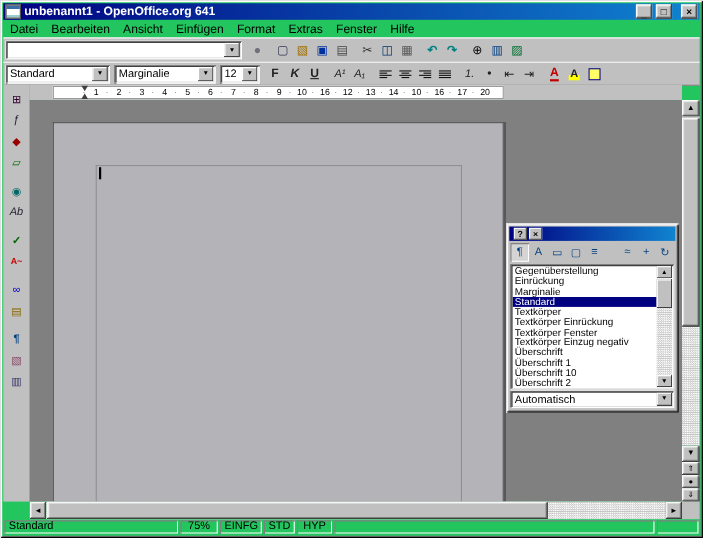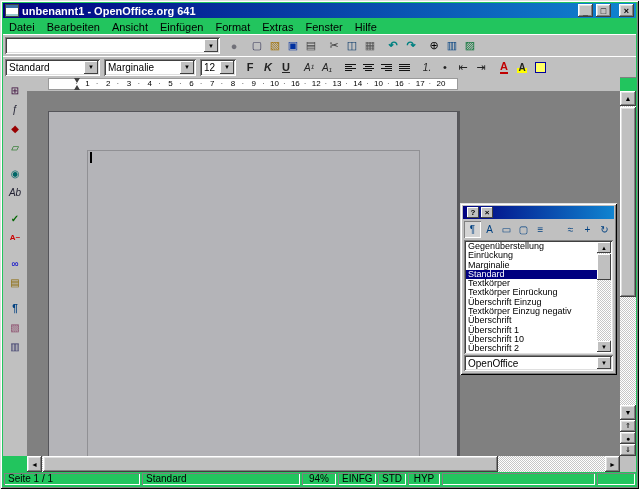--- a/index.html
+++ b/index.html
@@ -464,23 +464,22 @@
     <div class="h-track dither" data-name="horizontal-scroll-track">
       <div class="h-thumb raised" data-name="horizontal-scroll-thumb"></div>
     </div>
     <button class="sb-btn h-btn raised" data-name="scroll-right-button">
         <span data-name="scroll-right-icon">►</span>
       </button>
   </div>
   <div class="corner" data-name="scrollbar-corner"></div>
 
   <div class="statusbar" data-name="status-bar">
-    <span class="sfield sunken" style="width:136px" data-name="status-page-field">Seite 1 / 1</span>
     <span class="sfield sunken" style="width:158px" data-name="status-page-style-field">Standard</span>
-    <span class="sfield sunken c" style="width:34px" data-name="status-zoom-field">94%</span>
+    <span class="sfield sunken c" style="width:34px" data-name="status-zoom-field">75%</span>
     <span class="sfield sunken c" style="width:38px" data-name="status-insert-mode-field">EINFG</span>
     <span class="sfield sunken c" style="width:28px" data-name="status-selection-mode-field">STD</span>
     <span class="sfield sunken c" style="width:32px" data-name="status-hyperlink-mode-field">HYP</span>
     <span class="sfield sunken grow" data-name="status-empty-field"></span>
     <span class="sfield sunken" style="width:38px" data-name="status-empty-field"></span>
   </div>
 
   <div class="stylist" data-name="stylist-window">
     <div class="st-title" data-name="stylist-title-bar">
       <button class="st-btn raised-thin" data-name="stylist-help-button">
@@ -518,40 +517,40 @@
         </button>
     </div>
     <div class="listwrap" data-name="style-list-box">
       <div class="style-list" id="style-list" data-name="style-list">
           <div class="style-item" data-name="style-list-item">Gegenüberstellung</div>
           <div class="style-item" data-name="style-list-item">Einrückung</div>
           <div class="style-item" data-name="style-list-item">Marginalie</div>
           <div class="style-item selected" data-name="style-list-item">Standard</div>
           <div class="style-item" data-name="style-list-item">Textkörper</div>
           <div class="style-item" data-name="style-list-item">Textkörper Einrückung</div>
-          <div class="style-item" data-name="style-list-item">Überschrift Einzug</div>
+          <div class="style-item" data-name="style-list-item">Textkörper Fenster</div>
           <div class="style-item" data-name="style-list-item">Textkörper Einzug negativ</div>
           <div class="style-item" data-name="style-list-item">Überschrift</div>
           <div class="style-item" data-name="style-list-item">Überschrift 1</div>
           <div class="style-item" data-name="style-list-item">Überschrift 10</div>
           <div class="style-item" data-name="style-list-item">Überschrift 2</div>
         </div>
       <div class="st-scroll" data-name="style-list-scrollbar">
         <button class="st-sb-btn raised-thin" data-name="style-list-scroll-up-button">
             <span data-name="scroll-up-icon">▲</span>
           </button>
         <div class="st-track dither" data-name="style-list-scroll-track">
           <div class="st-thumb raised-thin" data-name="style-list-scroll-thumb"></div>
         </div>
         <button class="st-sb-btn raised-thin" data-name="style-list-scroll-down-button">
             <span data-name="scroll-down-icon">▼</span>
           </button>
       </div>
     </div>
     <span class="combo st-combo" data-name="style-filter-combobox">
-      <span class="combo-field" data-name="style-filter-value">OpenOffice</span>
+      <span class="combo-field" data-name="style-filter-value">Automatisch</span>
       <button class="combo-btn" data-name="style-filter-dropdown-button">
           <span data-name="chevron-down-icon">▼</span>
         </button>
     </span>
   </div>
 
 </div>
 
 </body></html>

